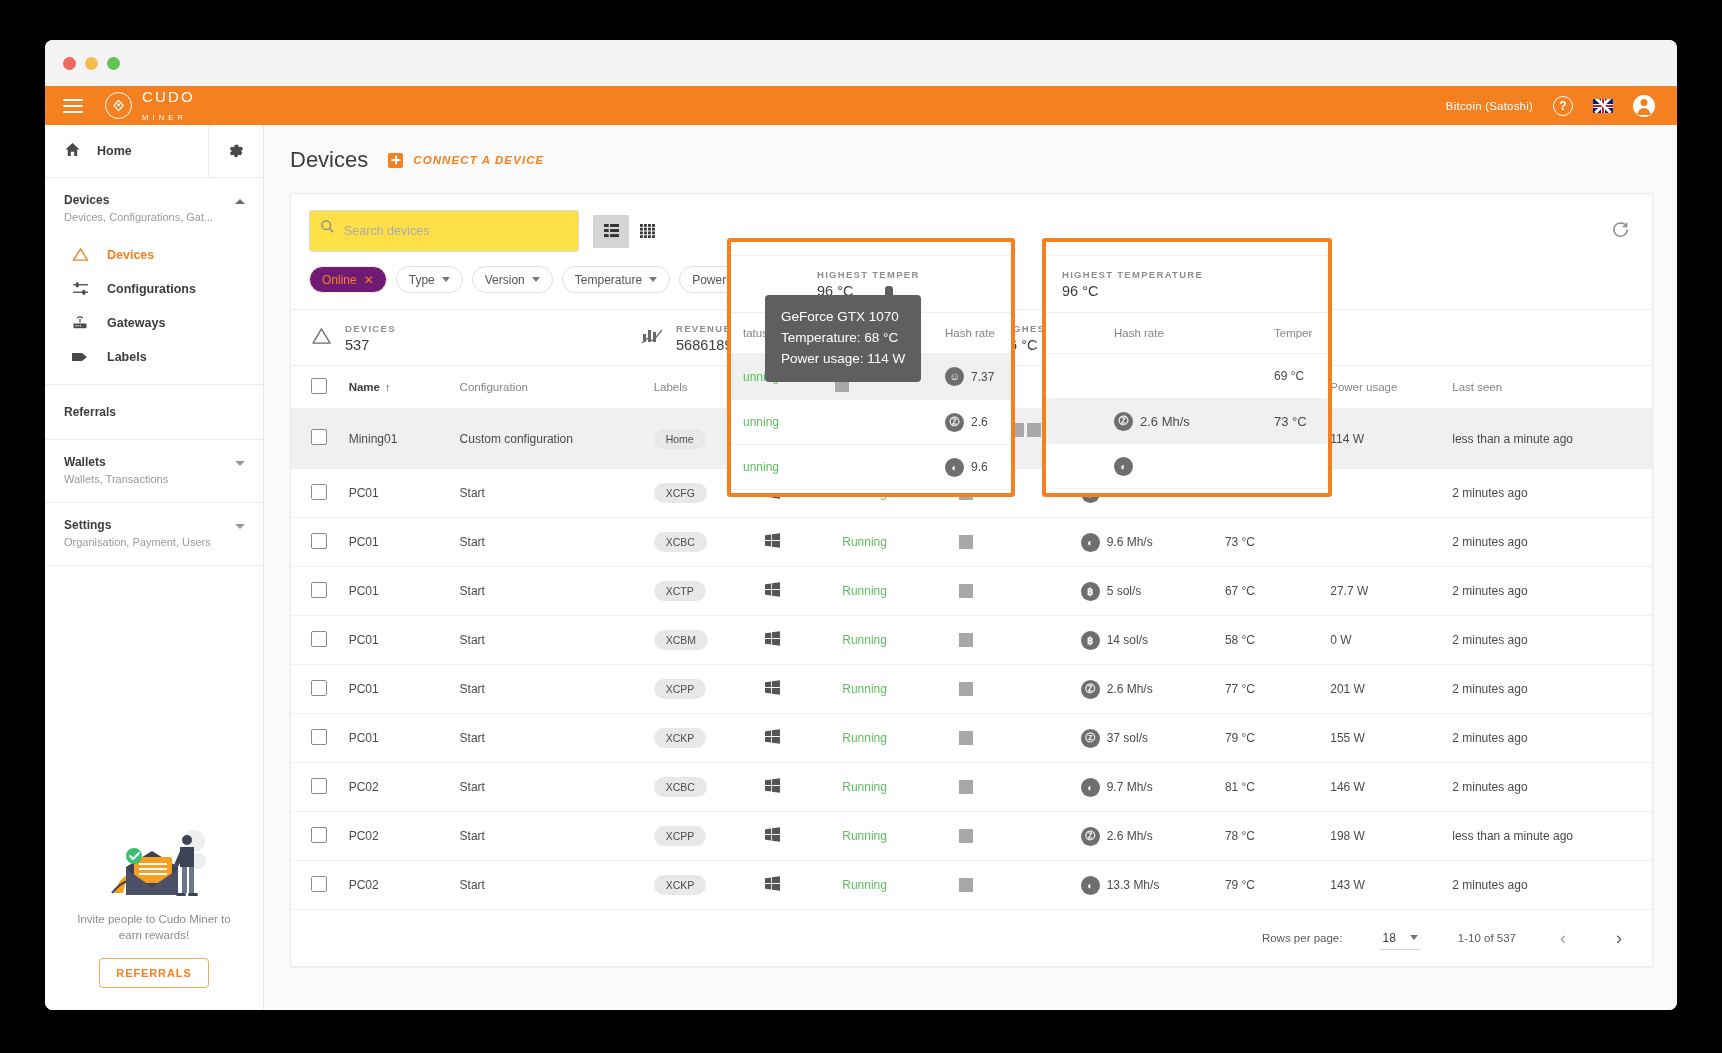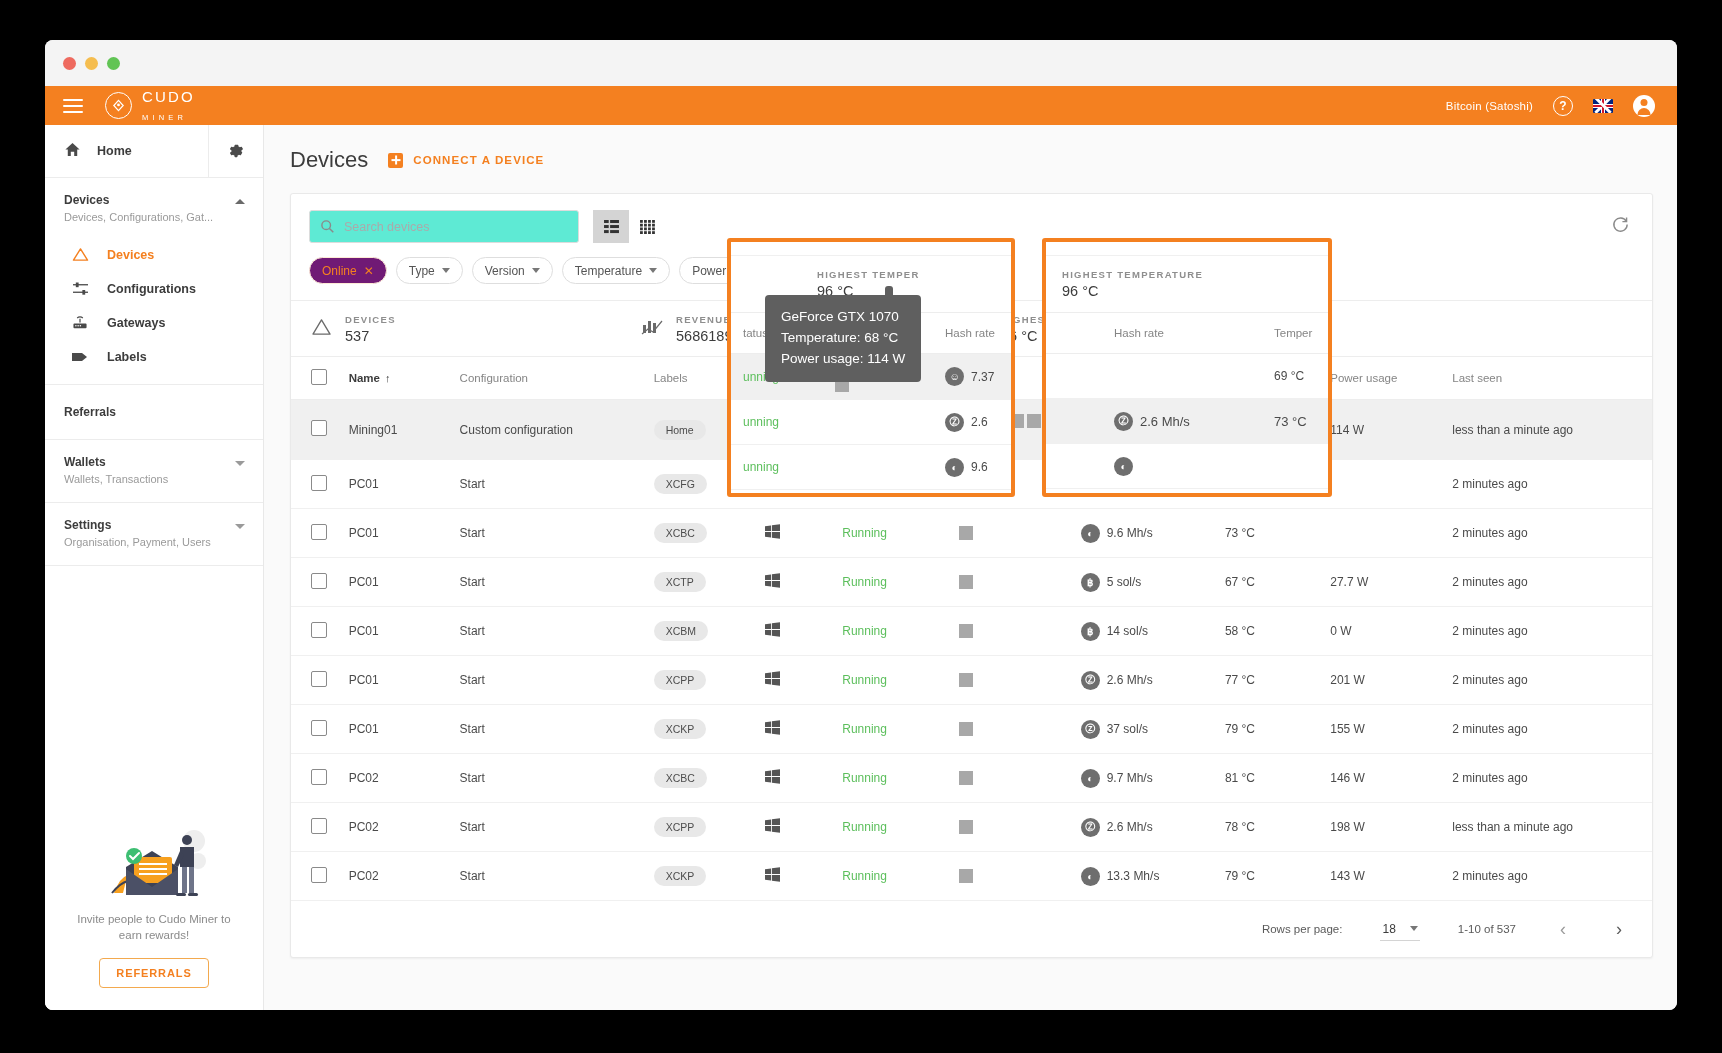--- a/index.html
+++ b/index.html
@@ -163,45 +163,45 @@
     display: inline-block; margin-top: 14px;
     border: 1px solid #f3a94e; border-radius: 4px;
     color: #f48020; font-size: 11px; font-weight: 700; letter-spacing: .9px;
     padding: 8px 16px; cursor: pointer; background: #fff;
   }
 
   
   .main { flex: 1; padding: 22px 24px 0 26px; min-width: 0; position: relative; }
   .page-head { display: flex; align-items: center; gap: 20px; margin-bottom: 20px; }
   .page-title { font-size: 22px; color: #3c3c3c; font-weight: 400; }
-  .connect-btn { display: flex; align-items: center; gap: 10px; cursor: pointer; }
+  .connect-btn { display: flex; align-items: center; gap: 10px; cursor: pointer; font-style: italic; }
   .plus-box {
     width: 15px; height: 15px; background: #f48020; border-radius: 2px;
     position: relative;
   }
   .plus-box::before, .plus-box::after {
     content: ""; position: absolute; background: #fff;
     left: 50%; top: 50%; transform: translate(-50%,-50%);
   }
   .plus-box::before { width: 9px; height: 1.8px; }
   .plus-box::after { width: 1.8px; height: 9px; }
   .connect-label { color: #f48020; font-size: 11.5px; font-weight: 700; letter-spacing: 1.1px; }
 
   .card {
     background: #fff; border: 1px solid #e9e9e9; border-radius: 3px;
     box-shadow: 0 1px 2px rgba(0,0,0,.05);
   }
   .card-top { display: flex; align-items: center; padding: 16px 18px 14px; }
   .search-wrap { position: relative; width: 270px; }
   .search-input {
-    width: 100%; height: 33px;
+    width: 100%; height: 42px;
     border: 1px solid #dcdcdc; border-radius: 3px;
     padding: 0 10px 0 34px; font-size: 12.5px; color: #555;
     font-family: "Liberation Sans", sans-serif; outline: none;
-    background: #5eead4;
+    background: #fde047;
   }
   .search-input::placeholder { color: #aaa; }
   .search-ico { position: absolute; left: 11px; top: 9px; }
   .view-toggle { display: flex; margin-left: 14px; }
   .view-btn {
     width: 36px; height: 33px; display: flex; align-items: center; justify-content: center;
     background: #fff; cursor: pointer;
   }
   .view-btn.sel { background: #d4d4d4; }
   .refresh-btn { margin-left: auto; cursor: pointer; padding: 4px; }

